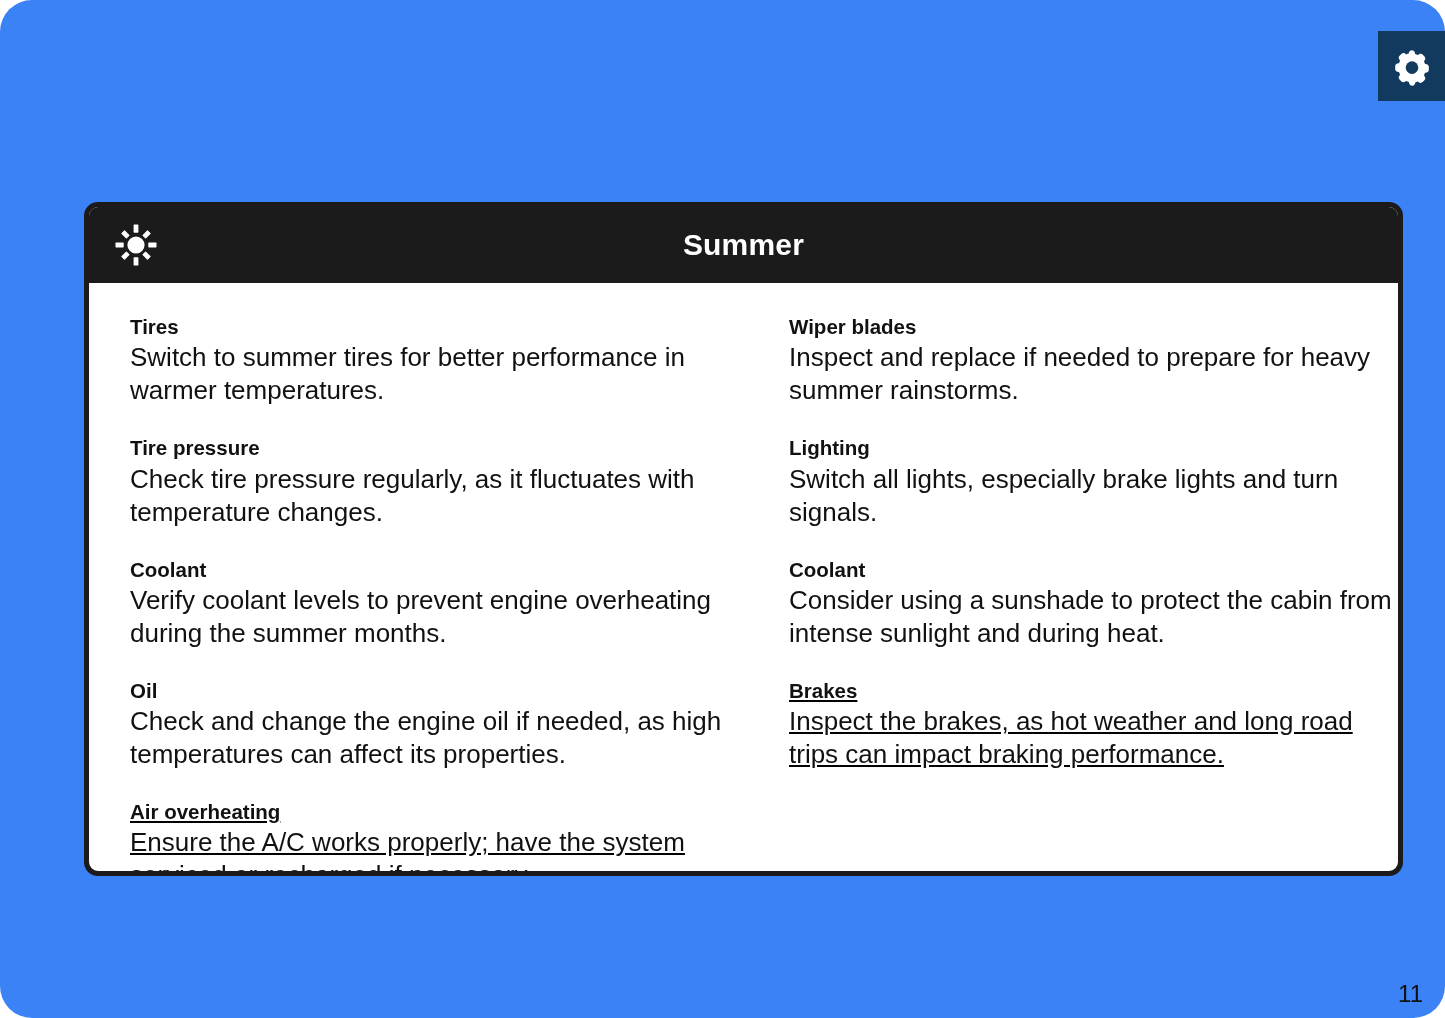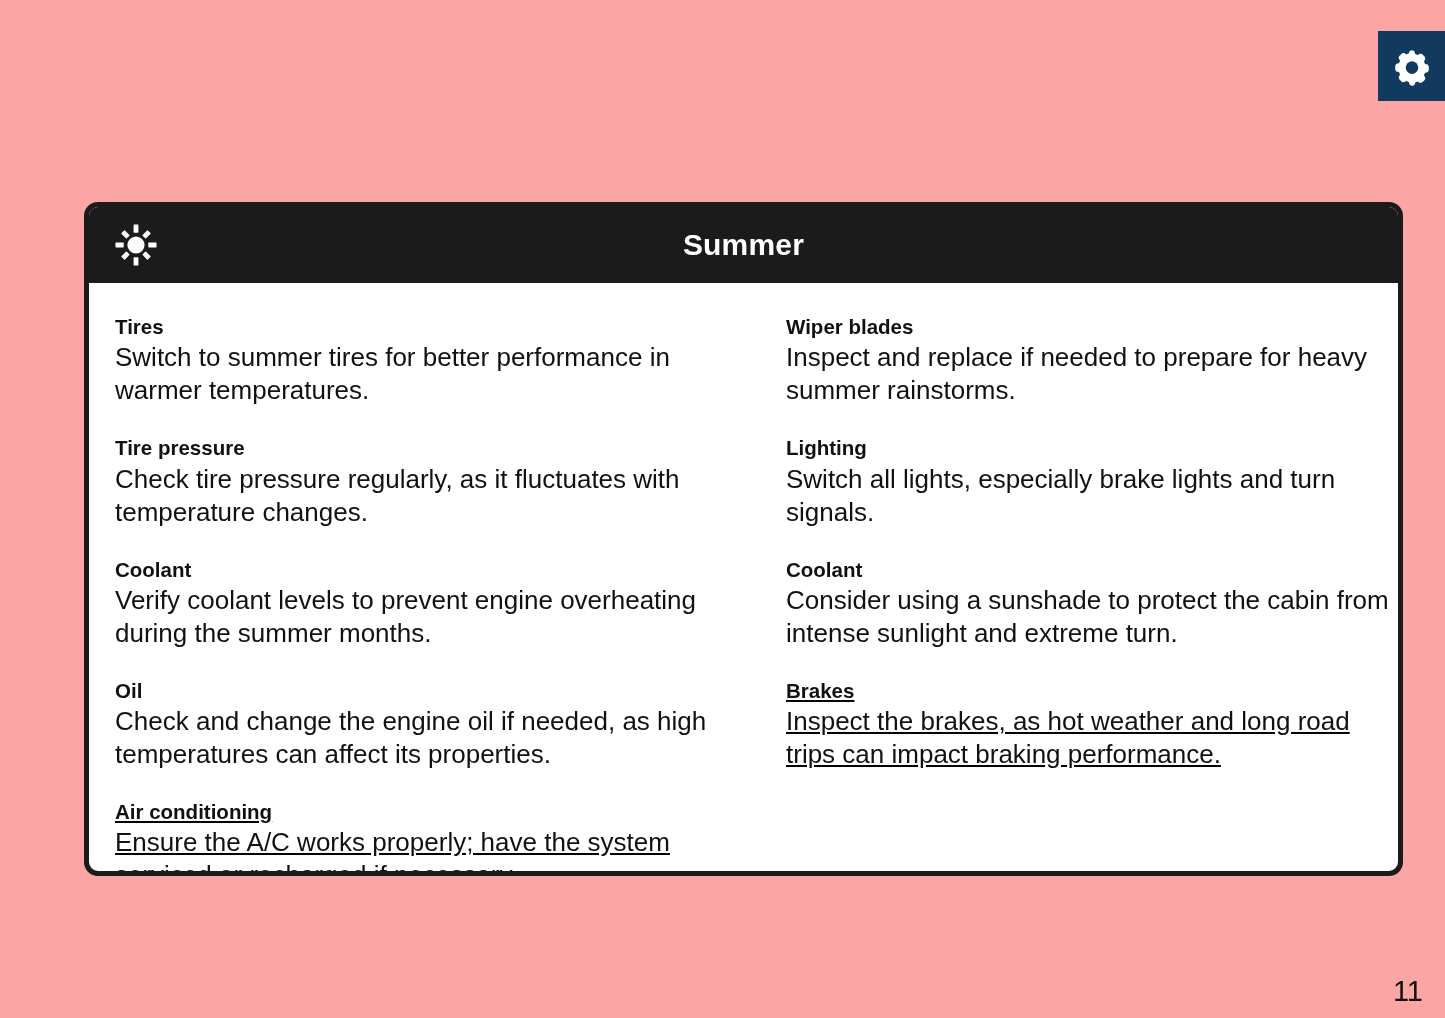--- a/index.html
+++ b/index.html
@@ -10,21 +10,22 @@
     height: 1018px;
     background: #ffffff;
     font-family: "Liberation Sans", sans-serif;
     overflow: hidden;
   }
 
   .page {
     position: relative;
     width: 1445px;
     height: 1018px;
-    background: #fca5a5;
+    background: #3b82f6;
+    border-radius: 32px;
   }
 
   
   .settings-button {
     position: absolute;
     left: 1378px;
     top: 31px;
     width: 67px;
     height: 70px;
     background: #113A5E;
@@ -78,22 +79,23 @@
     font-size: 30px;
     font-weight: bold;
     letter-spacing: 0.2px;
     line-height: 76px;
   }
 
   
   .card-body {
     display: flex;
     padding: 30px 26px 24px 26px;
-    gap: 60px;
+    gap: 48px;
     align-items: flex-start;
+    margin-left: 15px;
   }
 
   .column {
     width: 611px;
     flex: 0 0 611px;
   }
 
   .section { margin-bottom: 27px; }
   .section:last-child { margin-bottom: 0; text-decoration: underline; }
 
@@ -112,21 +114,21 @@
     hyphens: auto;
     -webkit-hyphens: auto;
     text-align: left;
   }
 
   
   .page-number {
     position: absolute;
     right: 22px;
     bottom: 12px;
-    font-size: 29px;
+    font-size: 24px;
     color: #111111;
     line-height: 1;
     text-align: right;
   }
 </style>
 </head>
 <body>
 
 <div class="page">
 
@@ -171,37 +173,37 @@
         </div>
         <div class="section">
           <div class="section-title">Coolant</div>
           <div class="section-text">Verify coolant levels to prevent engine overheating during the summer months.</div>
         </div>
         <div class="section">
           <div class="section-title">Oil</div>
           <div class="section-text">Check and change the engine oil if needed, as high temperatures can affect its properties.</div>
         </div>
         <div class="section">
-          <div class="section-title">Air conditioning</div>
+          <div class="section-title">Air overheating</div>
           <div class="section-text">Ensure the A/C works properly; have the system serviced or recharged if necessary.</div>
         </div>
       </div>
 
       <div class="column">
         <div class="section">
           <div class="section-title">Wiper blades</div>
           <div class="section-text">Inspect and replace if needed to prepare for heavy summer rainstorms.</div>
         </div>
         <div class="section">
           <div class="section-title">Lighting</div>
           <div class="section-text">Switch all lights, especially brake lights and turn signals.</div>
         </div>
         <div class="section">
           <div class="section-title">Coolant</div>
-          <div class="section-text">Consider using a sunshade to protect the cabin from intense sunlight and extreme turn.</div>
+          <div class="section-text">Consider using a sunshade to protect the cabin from intense sunlight and during heat.</div>
         </div>
         <div class="section">
           <div class="section-title">Brakes</div>
           <div class="section-text">Inspect the brakes, as hot weather and long road trips can impact braking performance.</div>
         </div>
       </div>
 
     </div>
   </div>
 

